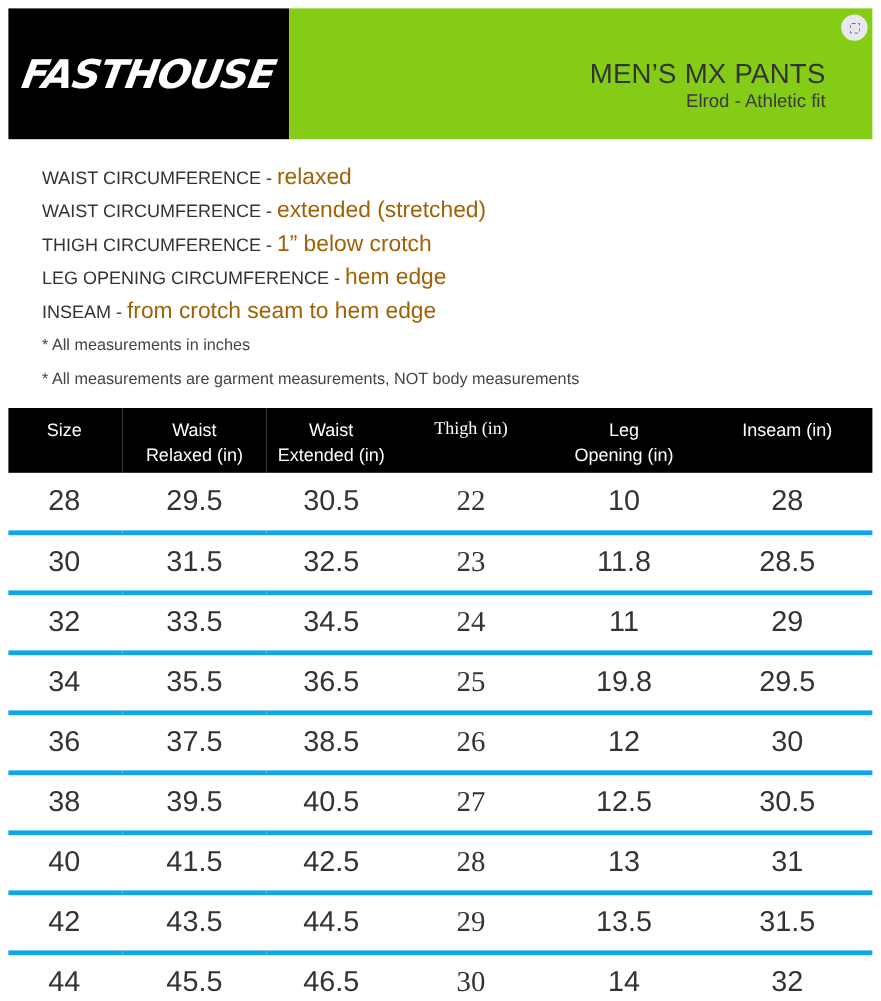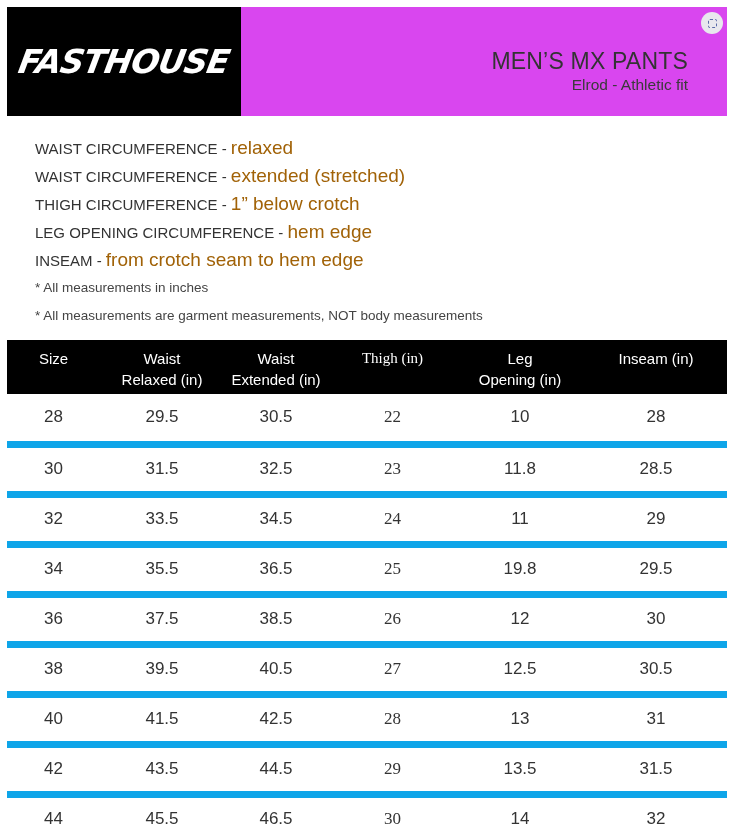--- a/index.html
+++ b/index.html
@@ -1,32 +1,32 @@
 <!DOCTYPE html>
 <html><head>
 <meta charset="utf-8">
 <style>
   * { box-sizing: border-box; margin: 0; padding: 0; }
   body { width: 734px; height: 834px; background: #fff; font-family: "Liberation Sans", "DejaVu Sans", sans-serif; color: #333; position: relative; overflow: hidden; }
   .banner { position: absolute; left: 7px; top: 7px; width: 720px; height: 109px; display: flex; }
   .logo-block { width: 234px; height: 100%; background: #000; display: flex; align-items: center; justify-content: center; }
   .logo { color: #fff; font-family: "DejaVu Sans", sans-serif; font-weight: bold; font-style: italic; font-size: 33px; letter-spacing: -1px; transform: skewX(-10deg); }
-  .title-block { flex: 1; background: #d946ef; position: relative; }
+  .title-block { flex: 1; background: #84cc16; position: relative; }
   .title { position: absolute; right: 39px; top: 41px; font-size: 23px; color: #333; letter-spacing: 0.2px; }
   .subtitle { position: absolute; right: 39px; top: 69px; font-size: 15.5px; color: #3a3a3a; }
   .expand-btn { position: absolute; right: 4px; top: 5px; width: 22px; height: 22px; border-radius: 50%; background: #e8e8ee; display: flex; align-items: center; justify-content: center; }
   .expand-btn span { width: 9px; height: 9px; border: 1.5px dashed #5a6aa8; border-radius: 2px; display: block; }
   .notes { position: absolute; left: 35px; top: 138px; }
   .note { height: 28px; line-height: 20px; font-size: 15px; color: #333; white-space: nowrap; }
   .note .desc { font-size: 19px; color: #a16207; }
   .note.small { font-size: 13.5px; color: #444; }
   table { position: absolute; left: 7px; top: 340px; width: 720px; border-collapse: collapse; }
   thead tr { background: #000; color: #fff; height: 54px; }
   th { font-weight: normal; font-size: 15px; vertical-align: top; padding-top: 8px; line-height: 21px; }
-  td { font-size: 17px; color: #333; text-align: center; height: 50px; border-bottom: 7px solid #0ea5e9; }
+  td { font-size: 24px; color: #333; text-align: center; height: 50px; border-bottom: 4px solid #0ea5e9; }
   .c0 { width: 95px; } .c1 { width: 120px; } .c2 { width: 108px; } .c3 { width: 125px; font-family: Liberation Serif, serif; } .c4 { width: 130px; } .c5 { width: 142px; }
   th.c0, td.c0 { text-align: center; padding-right: 2px; }
 </style>
 </head>
 <body>
 
 <div class="banner">
   <div class="logo-block">
     <div class="logo">FASTHOUSE</div>
   </div>

